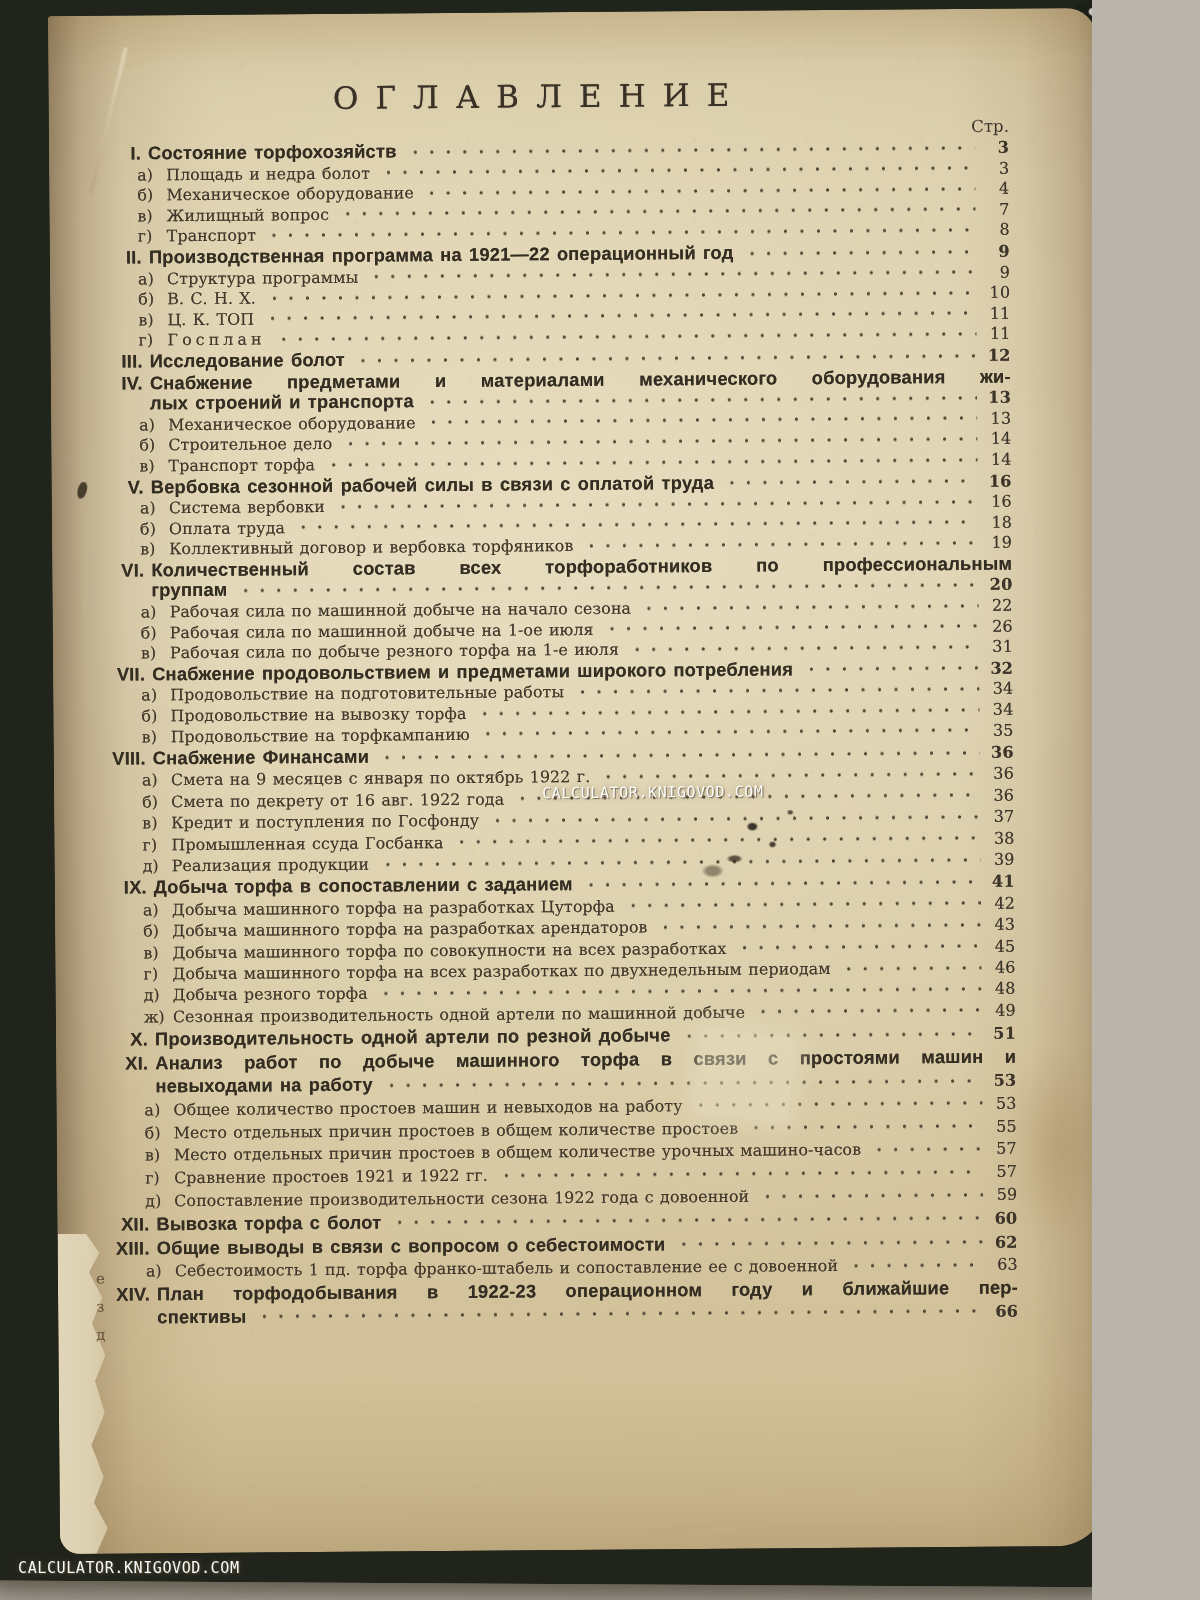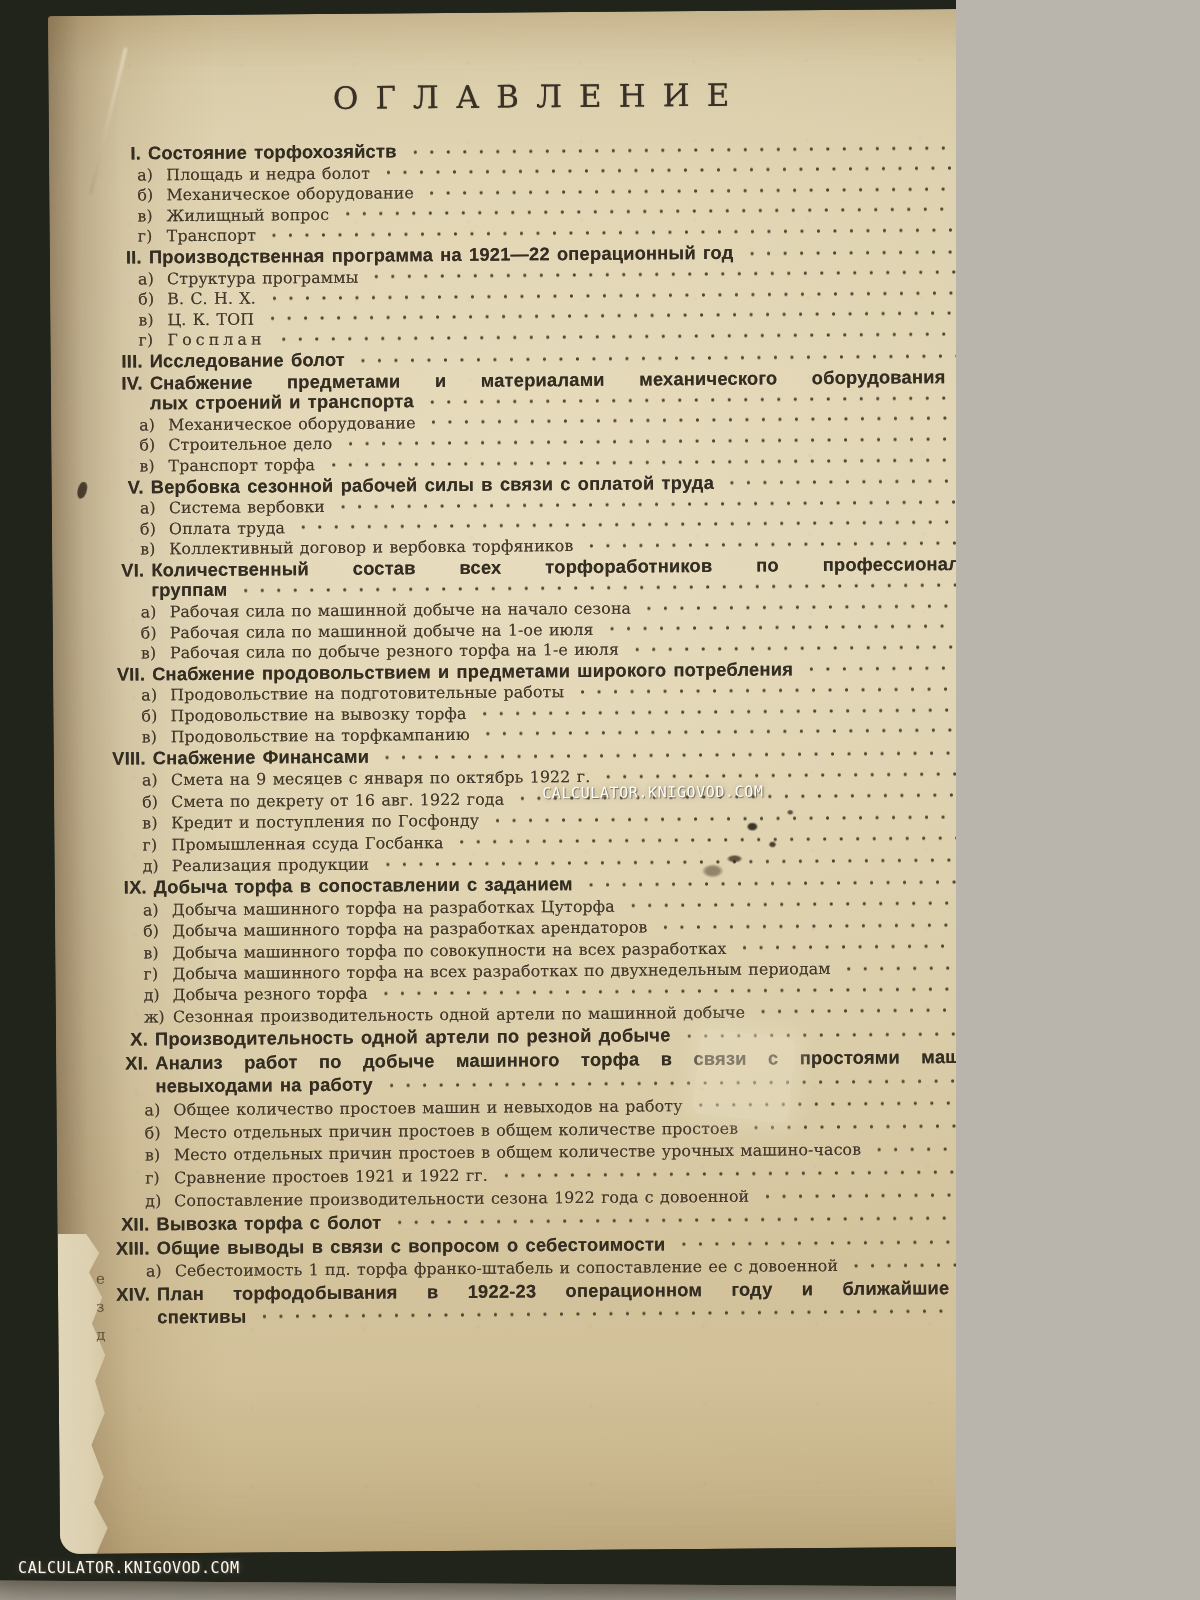--- a/index.html
+++ b/index.html
@@ -1,16 +1,16 @@
 <!DOCTYPE html>
 <html><head>
 <meta charset="utf-8">
 <style>
   html,body{margin:0;padding:0;background:#b9b5ac;}
-  .scene{position:relative;width:956px;height:1600px;overflow:hidden;
+  .scene{position:relative;width:1092px;height:1600px;overflow:hidden;
     background:
       radial-gradient(90% 60% at 85% 10%, rgba(255,255,255,.25), rgba(255,255,255,0) 60%),
       linear-gradient(160deg,#dcd8d0 0%,#d3cfc6 35%,#c9c5bc 65%,#beba b1 100%),
       linear-gradient(160deg,#dcd8d0 0%,#d3cfc6 35%,#c9c5bc 65%,#bebab1 100%);
     font-family:"DejaVu Serif", serif;}
   
   .cover{position:absolute;left:-34px;top:-12px;width:1192px;height:1596px;
     transform:rotate(.35deg);
     background-color:#21241b;
     background-image:

